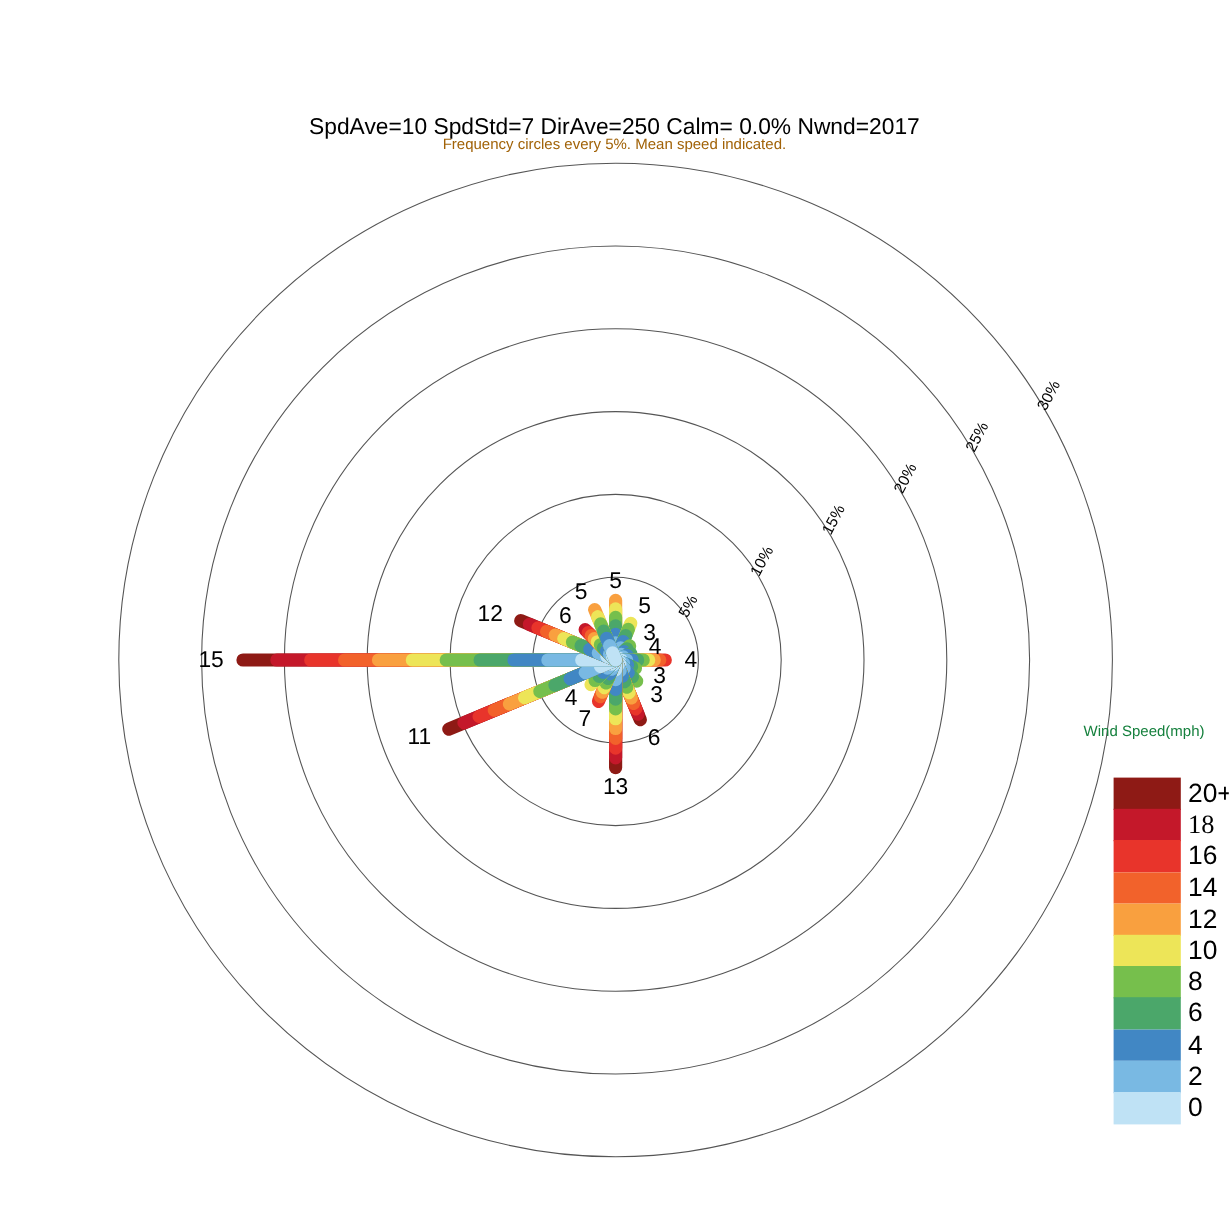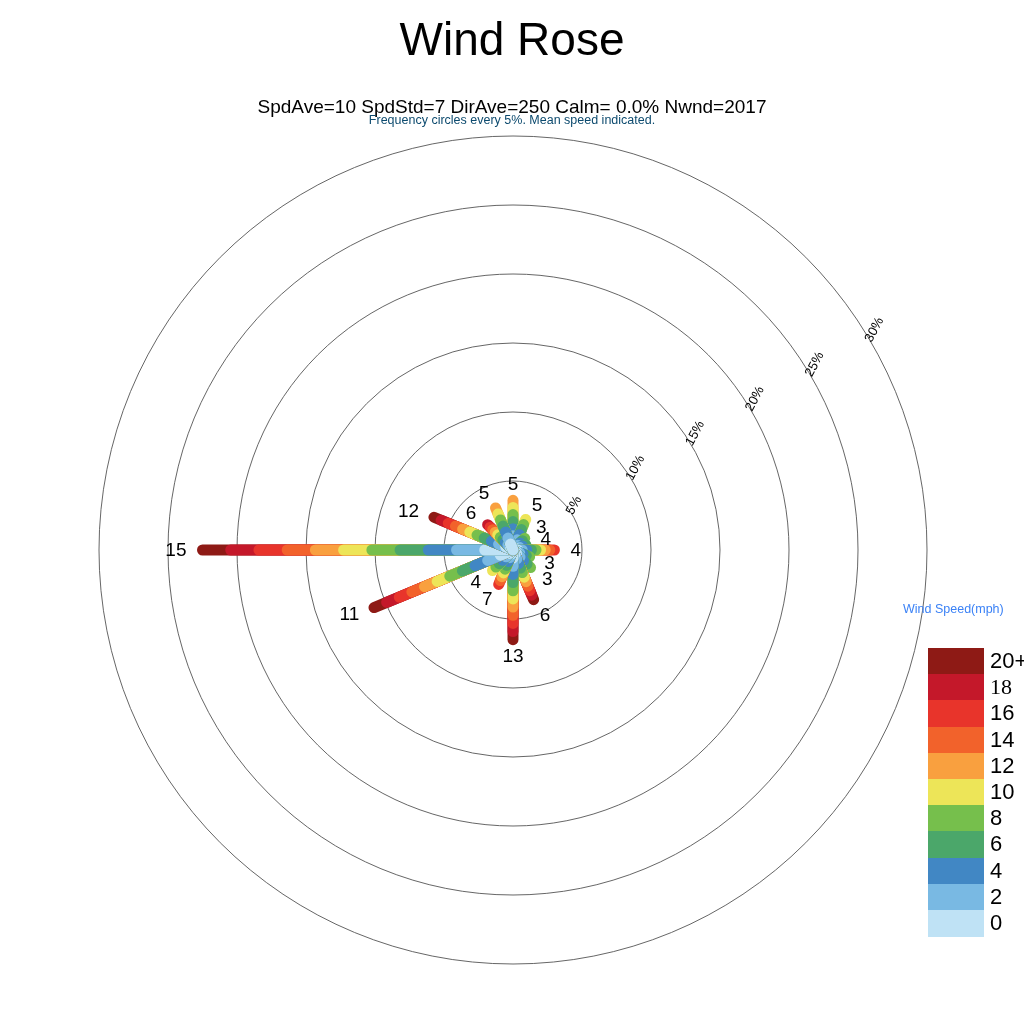--- a/index.html
+++ b/index.html
@@ -15,37 +15,36 @@
     position:absolute;left:0;top:12px;width:1024px;
     text-align:center;font-size:46px;color:#000;font-weight:400;
     letter-spacing:0px;
   }
   .stats{
     position:absolute;left:0;top:96px;width:1024px;
     text-align:center;font-size:19px;color:#000;
   }
   .note{
     position:absolute;left:0;top:113px;width:1024px;
-    text-align:center;font-size:12.5px;color:#0c4a6e;
+    text-align:center;font-size:12.5px;color:#a16207;
   }
   svg.rose{position:absolute;left:0;top:0;}
   .legend-title{
-    position:absolute;font-size:12.5px;color:#3b82f6;white-space:nowrap;
+    position:absolute;font-size:12.5px;color:#15803d;white-space:nowrap;
   }
   .legend-box{position:absolute;}
   .sw{position:absolute;left:0;width:56px;}
   .lbl{position:absolute;font-size:22px;color:#000;left:62px;
        line-height:1;white-space:nowrap;}
 </style>
 </head>
 <body>
 
 <div id="stage">
 
-  <div class="title">Wind Rose</div>
   <div class="stats">SpdAve=10  SpdStd=7  DirAve=250   Calm= 0.0%  Nwnd=2017</div>
   <div class="note">Frequency circles every 5%. Mean speed indicated.</div>
 
   <svg class="rose" id="rose-svg" width="1024" height="1024">
       <circle cx="513" cy="550" r="69" fill="none" stroke="#555555" stroke-width="0.9"></circle>
       <circle cx="513" cy="550" r="138" fill="none" stroke="#555555" stroke-width="0.9"></circle>
       <circle cx="513" cy="550" r="207" fill="none" stroke="#555555" stroke-width="0.9"></circle>
       <circle cx="513" cy="550" r="276" fill="none" stroke="#555555" stroke-width="0.9"></circle>
       <circle cx="513" cy="550" r="345" fill="none" stroke="#555555" stroke-width="0.9"></circle>
       <circle cx="513" cy="550" r="414" fill="none" stroke="#555555" stroke-width="0.9"></circle>

